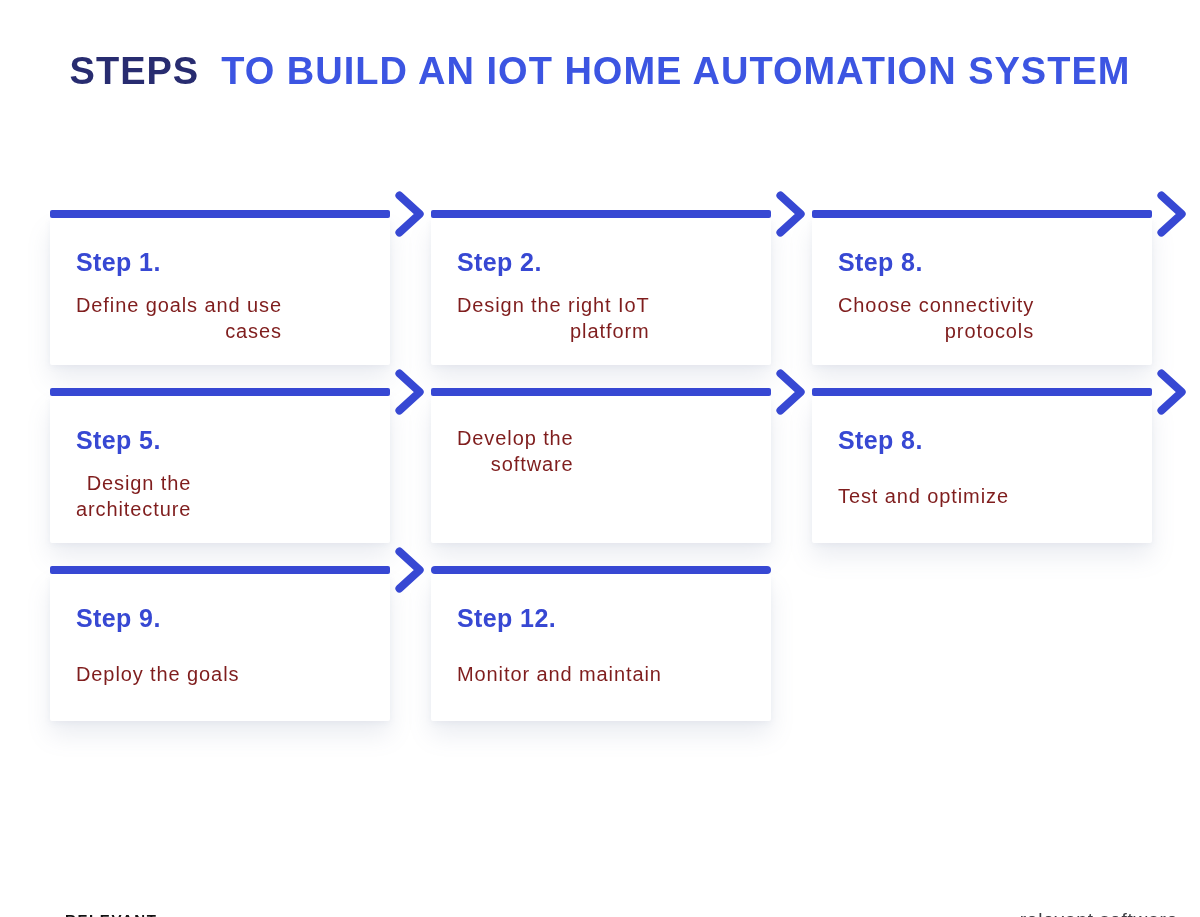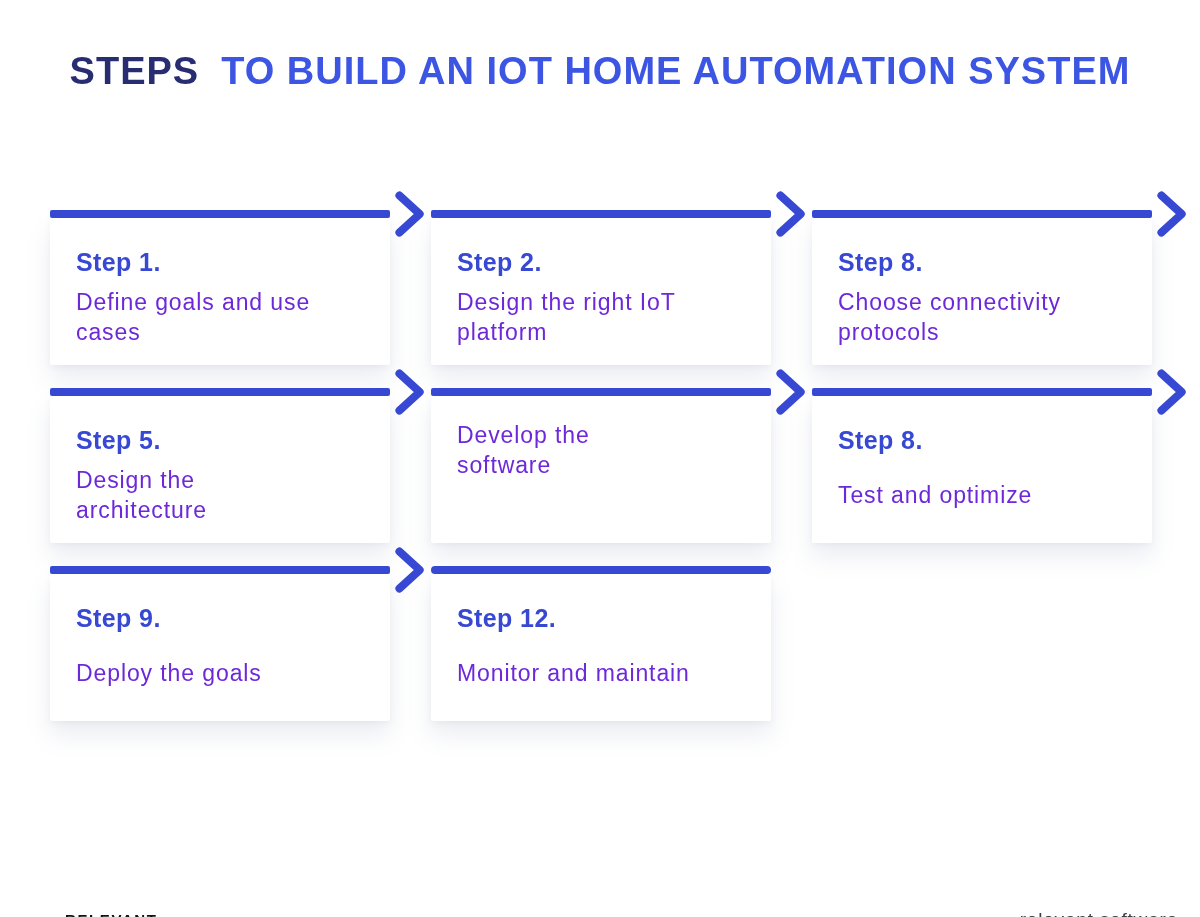--- a/index.html
+++ b/index.html
@@ -69,28 +69,29 @@
     padding:24px 24px 0 26px;
   }
   .step-label{
     color:var(--accent,#3748d3);
     font-size:25px;
     font-weight:bold;
     letter-spacing:0.4px;
     margin:6px 0 10px 0;
   }
   .step-desc{
-    color:#6d28d9;
-    font-size:23px;
+    color:#7f1d1d;
+    font-size:20px;
     letter-spacing:0.9px;
     line-height:1.3;
     white-space:pre-line;
     height:62px;
     display:flex;
     align-items:center;
+    text-align:right;
   }
 
   
   .footer-brand{
     position:absolute;
     left:65px;top:859px;
     font-size:15px;
     font-weight:bold;
     letter-spacing:1.6px;
     color:#111111;

